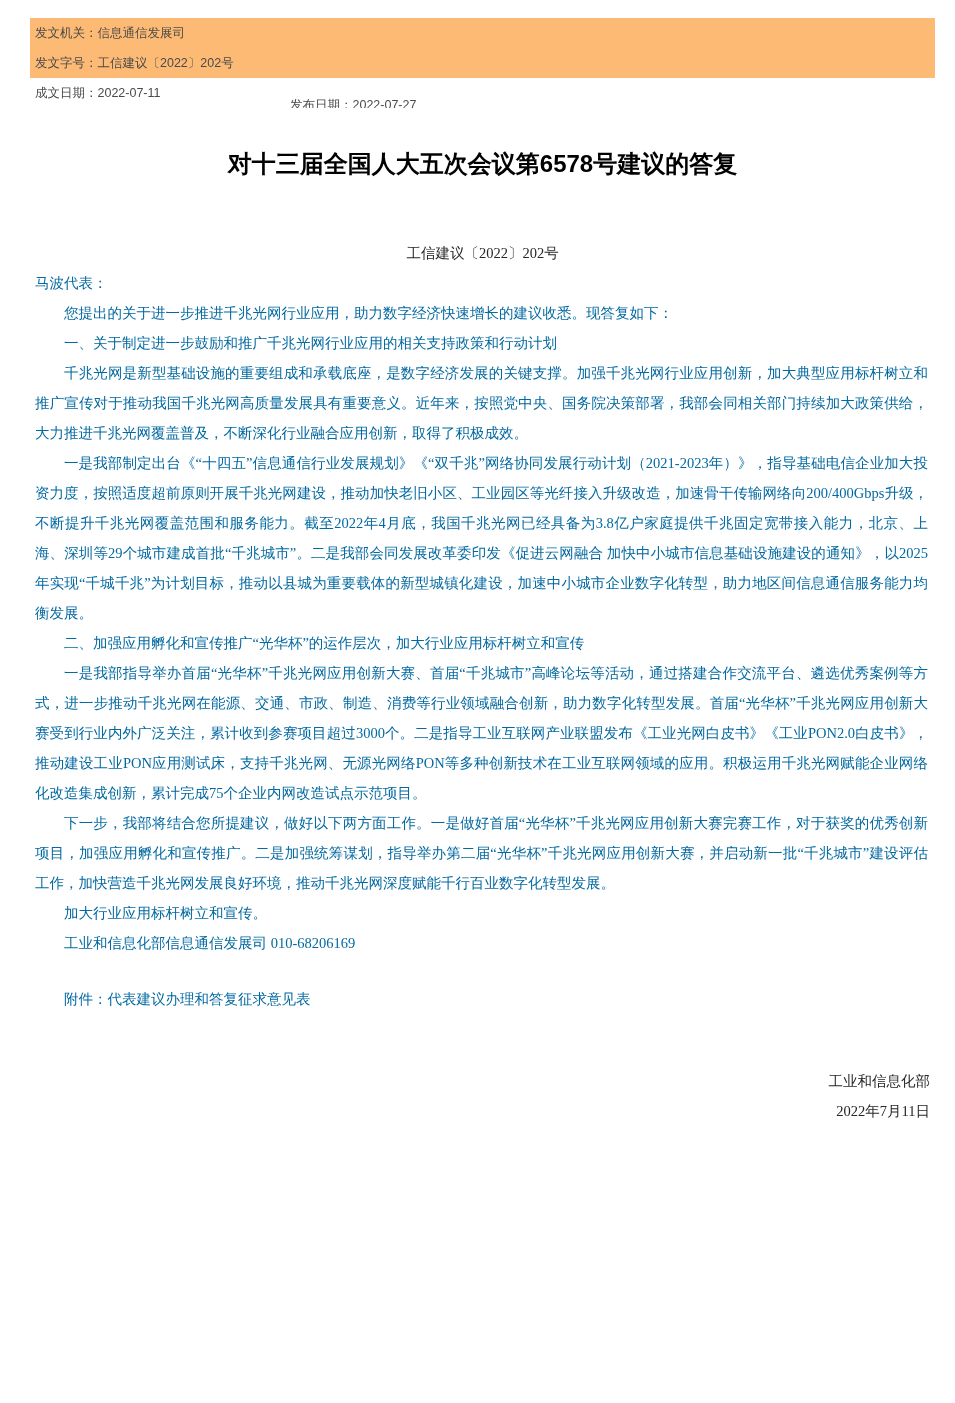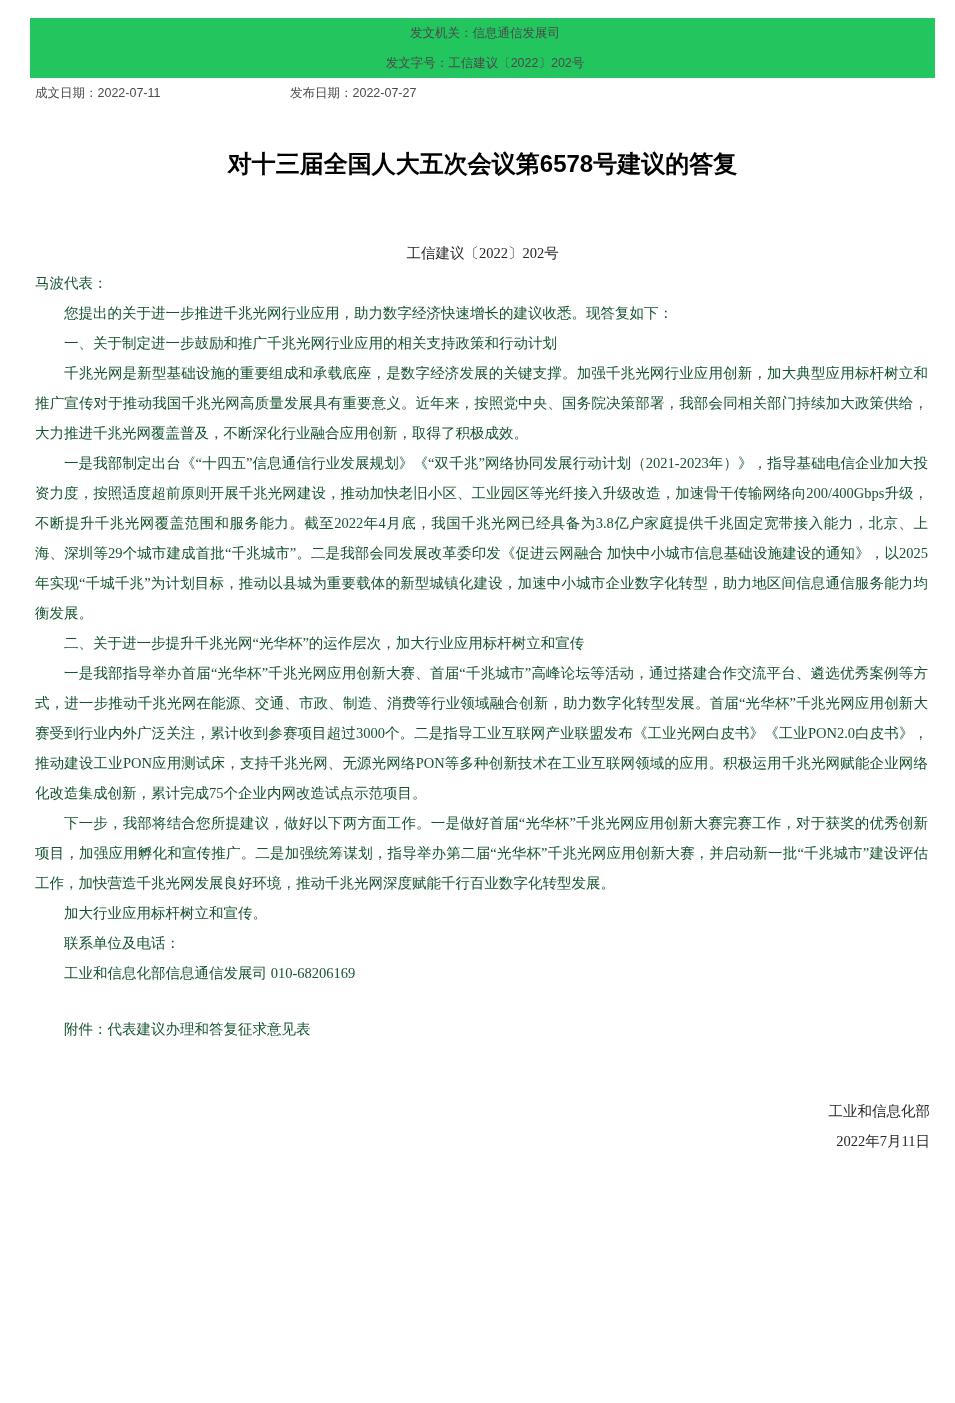--- a/index.html
+++ b/index.html
@@ -23,26 +23,26 @@
     position: relative;
     height: 30px;
     line-height: 30px;
     padding-left: 5px;
     font-size: 12.5px;
     color: #4a4a4a;
     font-family: "Liberation Sans", "DejaVu Sans", sans-serif;
     white-space: nowrap;
     overflow: hidden;
   }
-  .meta-row.gray { background: #22c55e; text-align: center; }
+  .meta-row.gray { background: #fdba74; }
   .meta-row.white { background: #ffffff; }
   .meta-col2 {
     position: absolute;
     left: 260px;
-    top: 0;
+    top: 12px;
   }
   
   .doc-title {
     margin-top: 40px;
     text-align: center;
     font-size: 24px;
     font-weight: bold;
     color: #000000;
     line-height: 32px;
     font-family: "Liberation Sans", "DejaVu Sans", sans-serif;
@@ -50,21 +50,21 @@
   .doc-number {
     margin-top: 58px;
     text-align: center;
     font-size: 14.5px;
     line-height: 30px;
     color: #262626;
   }
   .doc-body {
     font-size: 14.5px;
     line-height: 30px;
-    color: #14532d;
+    color: #0369a1;
     text-align: justify;
     padding-left: 5px;
     padding-right: 7px;
   }
   .doc-body p {
     margin: 0;
   }
   p.salutation { text-indent: 0; }
   p.para { text-indent: 2em; }
   p.attachment {
@@ -101,25 +101,24 @@
   <div class="doc-title">对十三届全国人大五次会议第6578号建议的答复</div>
 
   <div class="doc-number">工信建议〔2022〕202号</div>
 
   <div class="doc-body">
     <p class="salutation">马波代表：</p>
     <p class="para">您提出的关于进一步推进千兆光网行业应用，助力数字经济快速增长的建议收悉。现答复如下：</p>
     <p class="para">一、关于制定进一步鼓励和推广千兆光网行业应用的相关支持政策和行动计划</p>
     <p class="para">千兆光网是新型基础设施的重要组成和承载底座，是数字经济发展的关键支撑。加强千兆光网行业应用创新，加大典型应用标杆树立和推广宣传对于推动我国千兆光网高质量发展具有重要意义。近年来，按照党中央、国务院决策部署，我部会同相关部门持续加大政策供给，大力推进千兆光网覆盖普及，不断深化行业融合应用创新，取得了积极成效。</p>
     <p class="para">一是我部制定出台《“十四五”信息通信行业发展规划》《“双千兆”网络协同发展行动计划（2021-2023年）》，指导基础电信企业加大投资力度，按照适度超前原则开展千兆光网建设，推动加快老旧小区、工业园区等光纤接入升级改造，加速骨干传输网络向200/400Gbps升级，不断提升千兆光网覆盖范围和服务能力。截至2022年4月底，我国千兆光网已经具备为3.8亿户家庭提供千兆固定宽带接入能力，北京、上海、深圳等29个城市建成首批“千兆城市”。二是我部会同发展改革委印发《促进云网融合 加快中小城市信息基础设施建设的通知》，以2025年实现“千城千兆”为计划目标，推动以县城为重要载体的新型城镇化建设，加速中小城市企业数字化转型，助力地区间信息通信服务能力均衡发展。</p>
-    <p class="para">二、关于进一步提升千兆光网“光华杯”的运作层次，加大行业应用标杆树立和宣传</p>
+    <p class="para">二、加强应用孵化和宣传推广“光华杯”的运作层次，加大行业应用标杆树立和宣传</p>
     <p class="para">一是我部指导举办首届“光华杯”千兆光网应用创新大赛、首届“千兆城市”高峰论坛等活动，通过搭建合作交流平台、遴选优秀案例等方式，进一步推动千兆光网在能源、交通、市政、制造、消费等行业领域融合创新，助力数字化转型发展。首届“光华杯”千兆光网应用创新大赛受到行业内外广泛关注，累计收到参赛项目超过3000个。二是指导工业互联网产业联盟发布《工业光网白皮书》《工业PON2.0白皮书》，推动建设工业PON应用测试床，支持千兆光网、无源光网络PON等多种创新技术在工业互联网领域的应用。积极运用千兆光网赋能企业网络化改造集成创新，累计完成75个企业内网改造试点示范项目。</p>
     <p class="para">下一步，我部将结合您所提建议，做好以下两方面工作。一是做好首届“光华杯”千兆光网应用创新大赛完赛工作，对于获奖的优秀创新项目，加强应用孵化和宣传推广。二是加强统筹谋划，指导举办第二届“光华杯”千兆光网应用创新大赛，并启动新一批“千兆城市”建设评估工作，加快营造千兆光网发展良好环境，推动千兆光网深度赋能千行百业数字化转型发展。</p>
     <p class="para">加大行业应用标杆树立和宣传。</p>
-    <p class="para">联系单位及电话：</p>
     <p class="para">工业和信息化部信息通信发展司 010-68206169</p>
     <p class="attachment">附件：代表建议办理和答复征求意见表</p>
   </div>
 
   <div class="signature-block">
     <div>工业和信息化部</div>
     <div>2022年7月11日</div>
   </div>
 
 </div>

